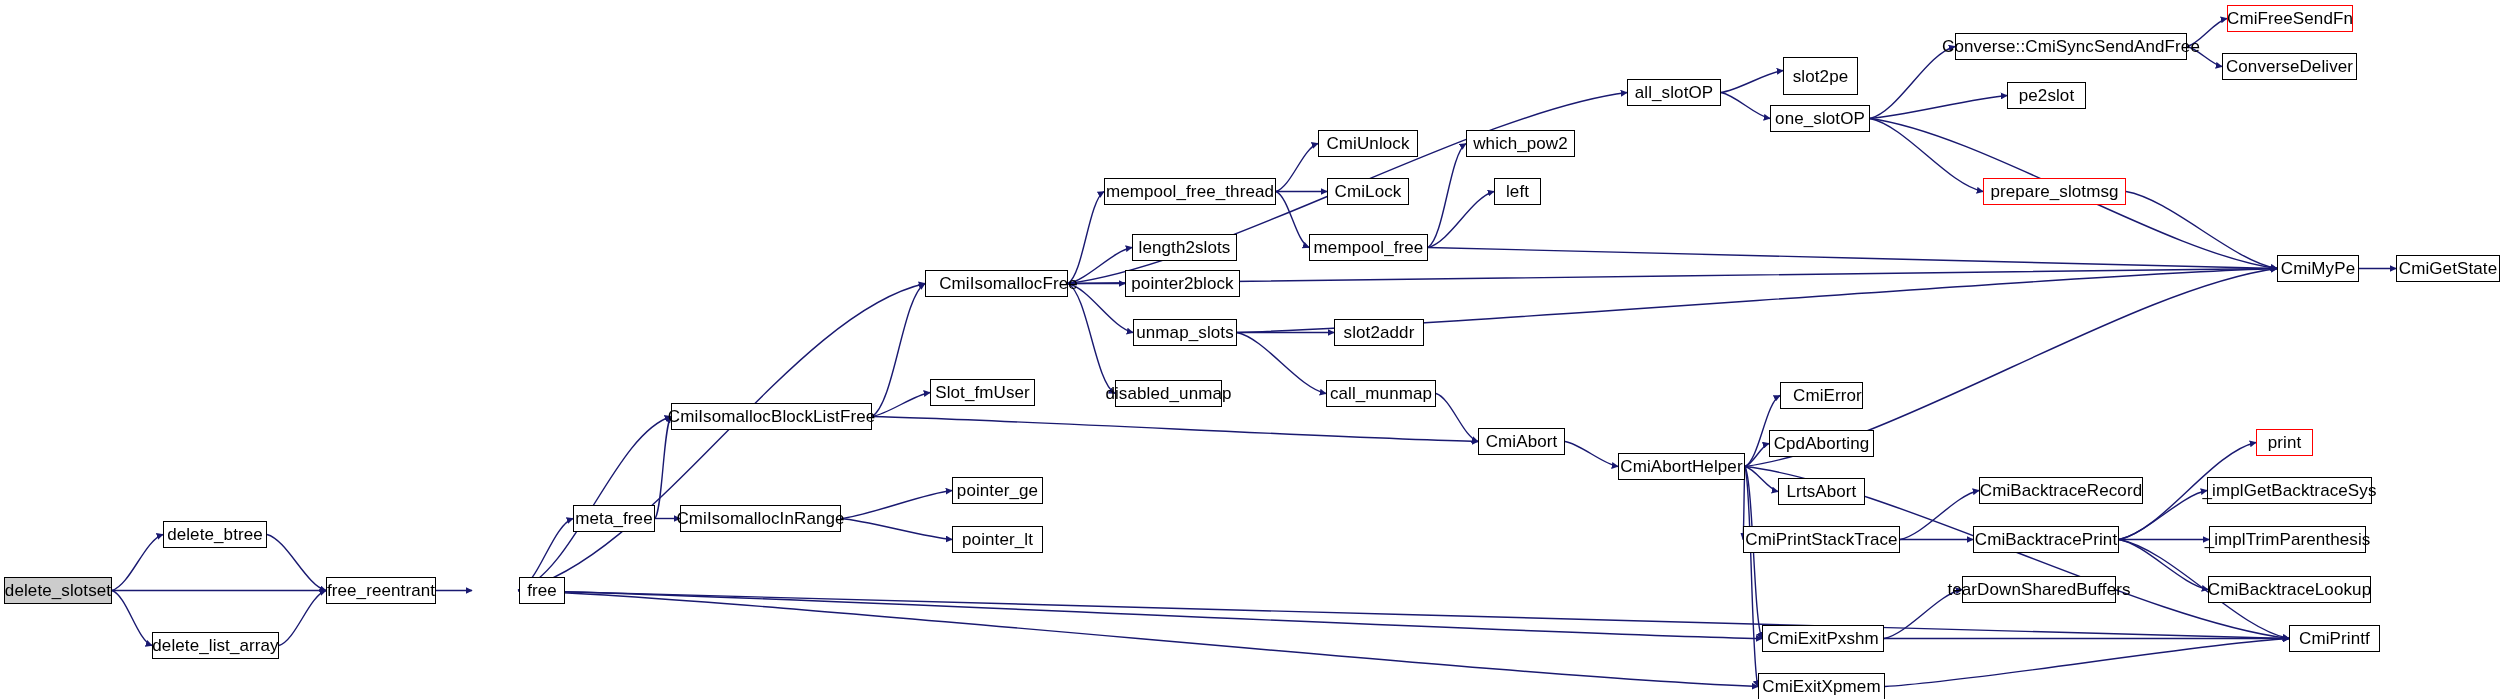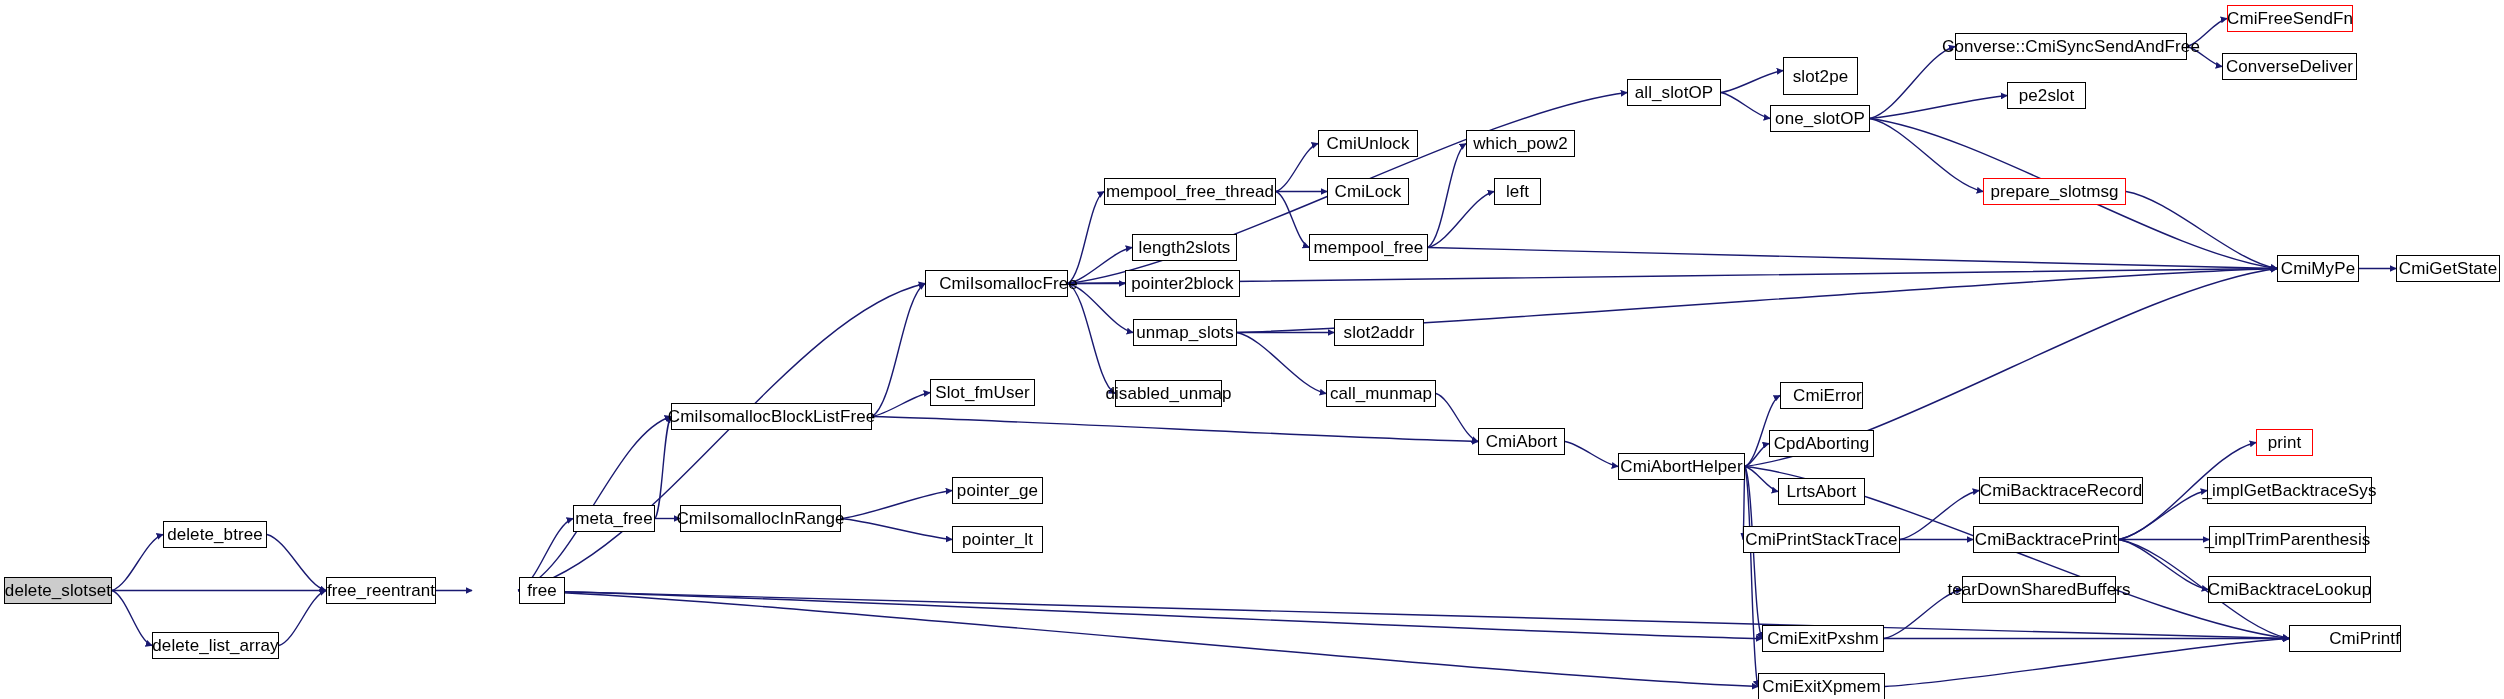--- a/index.html
+++ b/index.html
@@ -225,21 +225,21 @@
     </div>
     <div class="node" style="left: 2207px; top: 477px; width: 165px; height: 27px;">
       <span>_implGetBacktraceSys</span>
     </div>
     <div class="node" style="left: 2209px; top: 526px; width: 157px; height: 27px;">
       <span>_implTrimParenthesis</span>
     </div>
     <div class="node" style="left: 2208px; top: 576px; width: 163px; height: 27px;">
       <span>CmiBacktraceLookup</span>
     </div>
-    <div class="node" style="left: 2289px; top: 625px; width: 112px; height: 27px; justify-content: flex-end;">
+    <div class="node" style="left: 2289px; top: 625px; width: 91px; height: 27px;">
       <span>CmiPrintf</span>
     </div>
     <div class="node" style="left: 1762px; top: 625px; width: 122px; height: 27px;">
       <span>CmiExitPxshm</span>
     </div>
     <div class="node" style="left: 1758px; top: 673px; width: 127px; height: 27px;">
       <span>CmiExitXpmem</span>
     </div>
     <div class="node" style="left: 1627px; top: 79px; width: 94px; height: 27px;">
       <span>all_slotOP</span>

